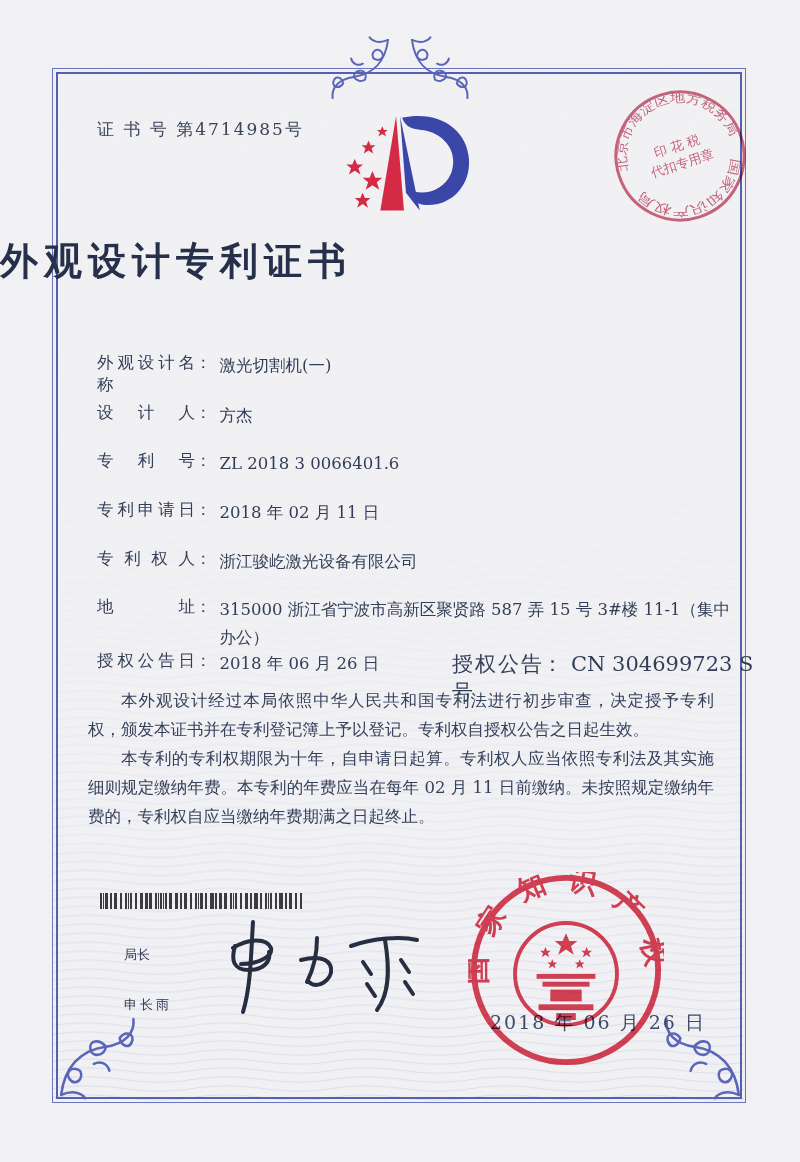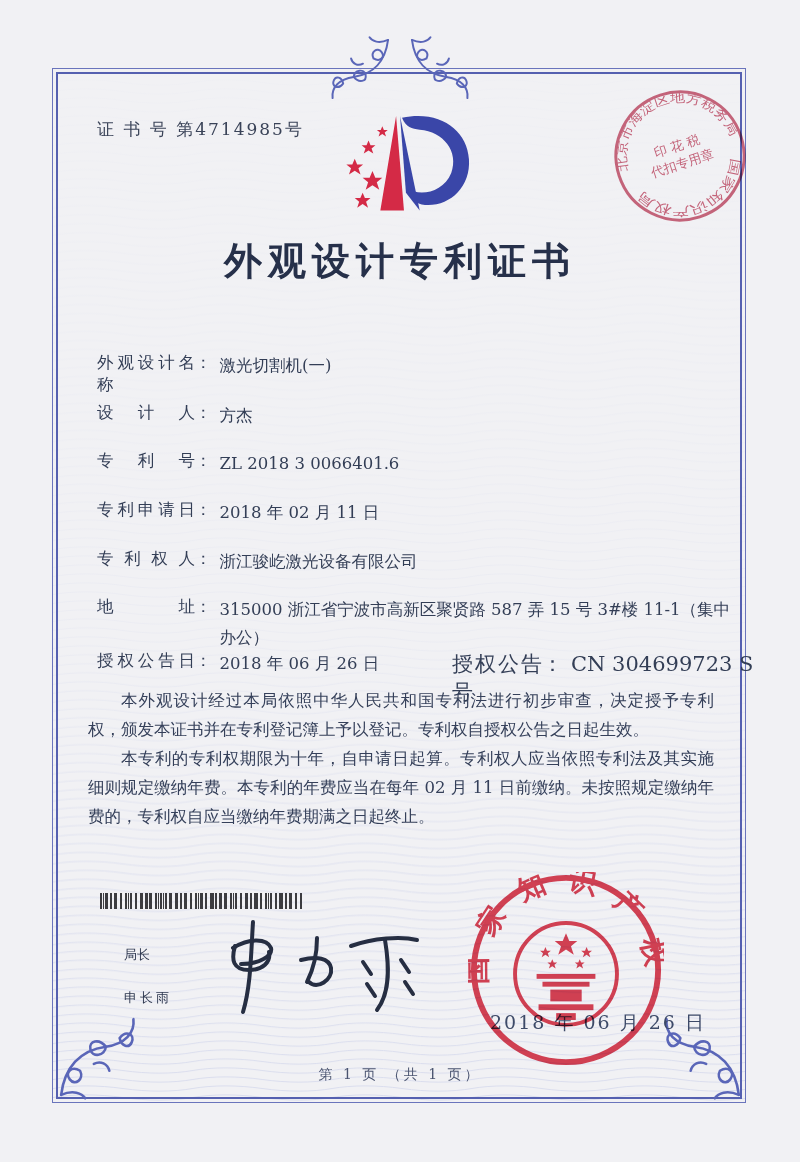--- a/index.html
+++ b/index.html
@@ -35,21 +35,21 @@
   .tax-stamp{
     position:absolute;left:610px;top:86px;width:140px;height:140px;
     transform:rotate(-18deg);
     mix-blend-mode:multiply;opacity:.88;
   }
 
   .logo{position:absolute;left:322px;top:108px;width:160px;height:128px;}
 
   .title{
     position:absolute;left:0;top:236px;width:100%;
-    text-align:center;font-size:38px;font-weight:600;
+    font-size:38px;font-weight:600;
     color:#26304a;letter-spacing:6px;
   }
 
   .field-row{position:absolute;left:97px;font-size:16.5px;color:#333e56;}
   .flabel{
     display:inline-block;width:98px;vertical-align:top;
     text-align:justify;text-align-last:justify;
   }
   .fcolon{display:inline-block;vertical-align:top;margin-right:8px;}
   .fvalue{display:inline-block;vertical-align:top;max-width:520px;line-height:28px;}
@@ -72,21 +72,21 @@
 
   .barcode{
     position:absolute;left:100px;top:893px;width:202px;height:16px;
     background-image:
       repeating-linear-gradient(90deg,#3c3c40 0 2px,transparent 2px 5px),
       repeating-linear-gradient(90deg,#3c3c40 0 1px,transparent 1px 7px),
       repeating-linear-gradient(90deg,transparent 0 3px,#3c3c40 3px 4px,transparent 4px 11px);
   }
 
   .commissioner{position:absolute;left:124px;top:946px;font-size:13px;color:#2e3850;}
-  .commissioner .name{display:block;margin-top:25px;letter-spacing:3px;}
+  .commissioner .name{display:block;margin-top:32px;letter-spacing:3px;}
   .signature{position:absolute;left:205px;top:912px;width:235px;height:110px;}
 
   .cnipa-seal{
     position:absolute;left:468px;top:872px;width:196px;height:196px;
     mix-blend-mode:multiply;opacity:.93;z-index:2;
   }
   .seal-date{
     position:absolute;left:490px;top:1010px;z-index:1;
     font-size:19px;color:#3d4a68;letter-spacing:2px;
   }
@@ -251,16 +251,15 @@
         <polygon points="0,-10 2.9,-3.1 10,-3.1 4.4,1.5 6.9,9 0,4.5 -6.9,9 -4.4,1.5 -10,-3.1 -2.9,-3.1" transform="translate(86,94) scale(0.5)"></polygon>
         <polygon points="0,-10 2.9,-3.1 10,-3.1 4.4,1.5 6.9,9 0,4.5 -6.9,9 -4.4,1.5 -10,-3.1 -2.9,-3.1" transform="translate(114,94) scale(0.5)"></polygon>
         <rect x="70" y="104" width="60" height="5"></rect>
         <rect x="76" y="112" width="48" height="5"></rect>
         <rect x="84" y="120" width="32" height="12"></rect>
         <rect x="72" y="135" width="56" height="6"></rect>
         <rect x="90" y="144" width="20" height="7"></rect>
       </g>
     </svg>
 
-    <div class="footer">第 1 页 （共 1 页）</div>
 
   </div>
 </div>
 
 </body></html>

